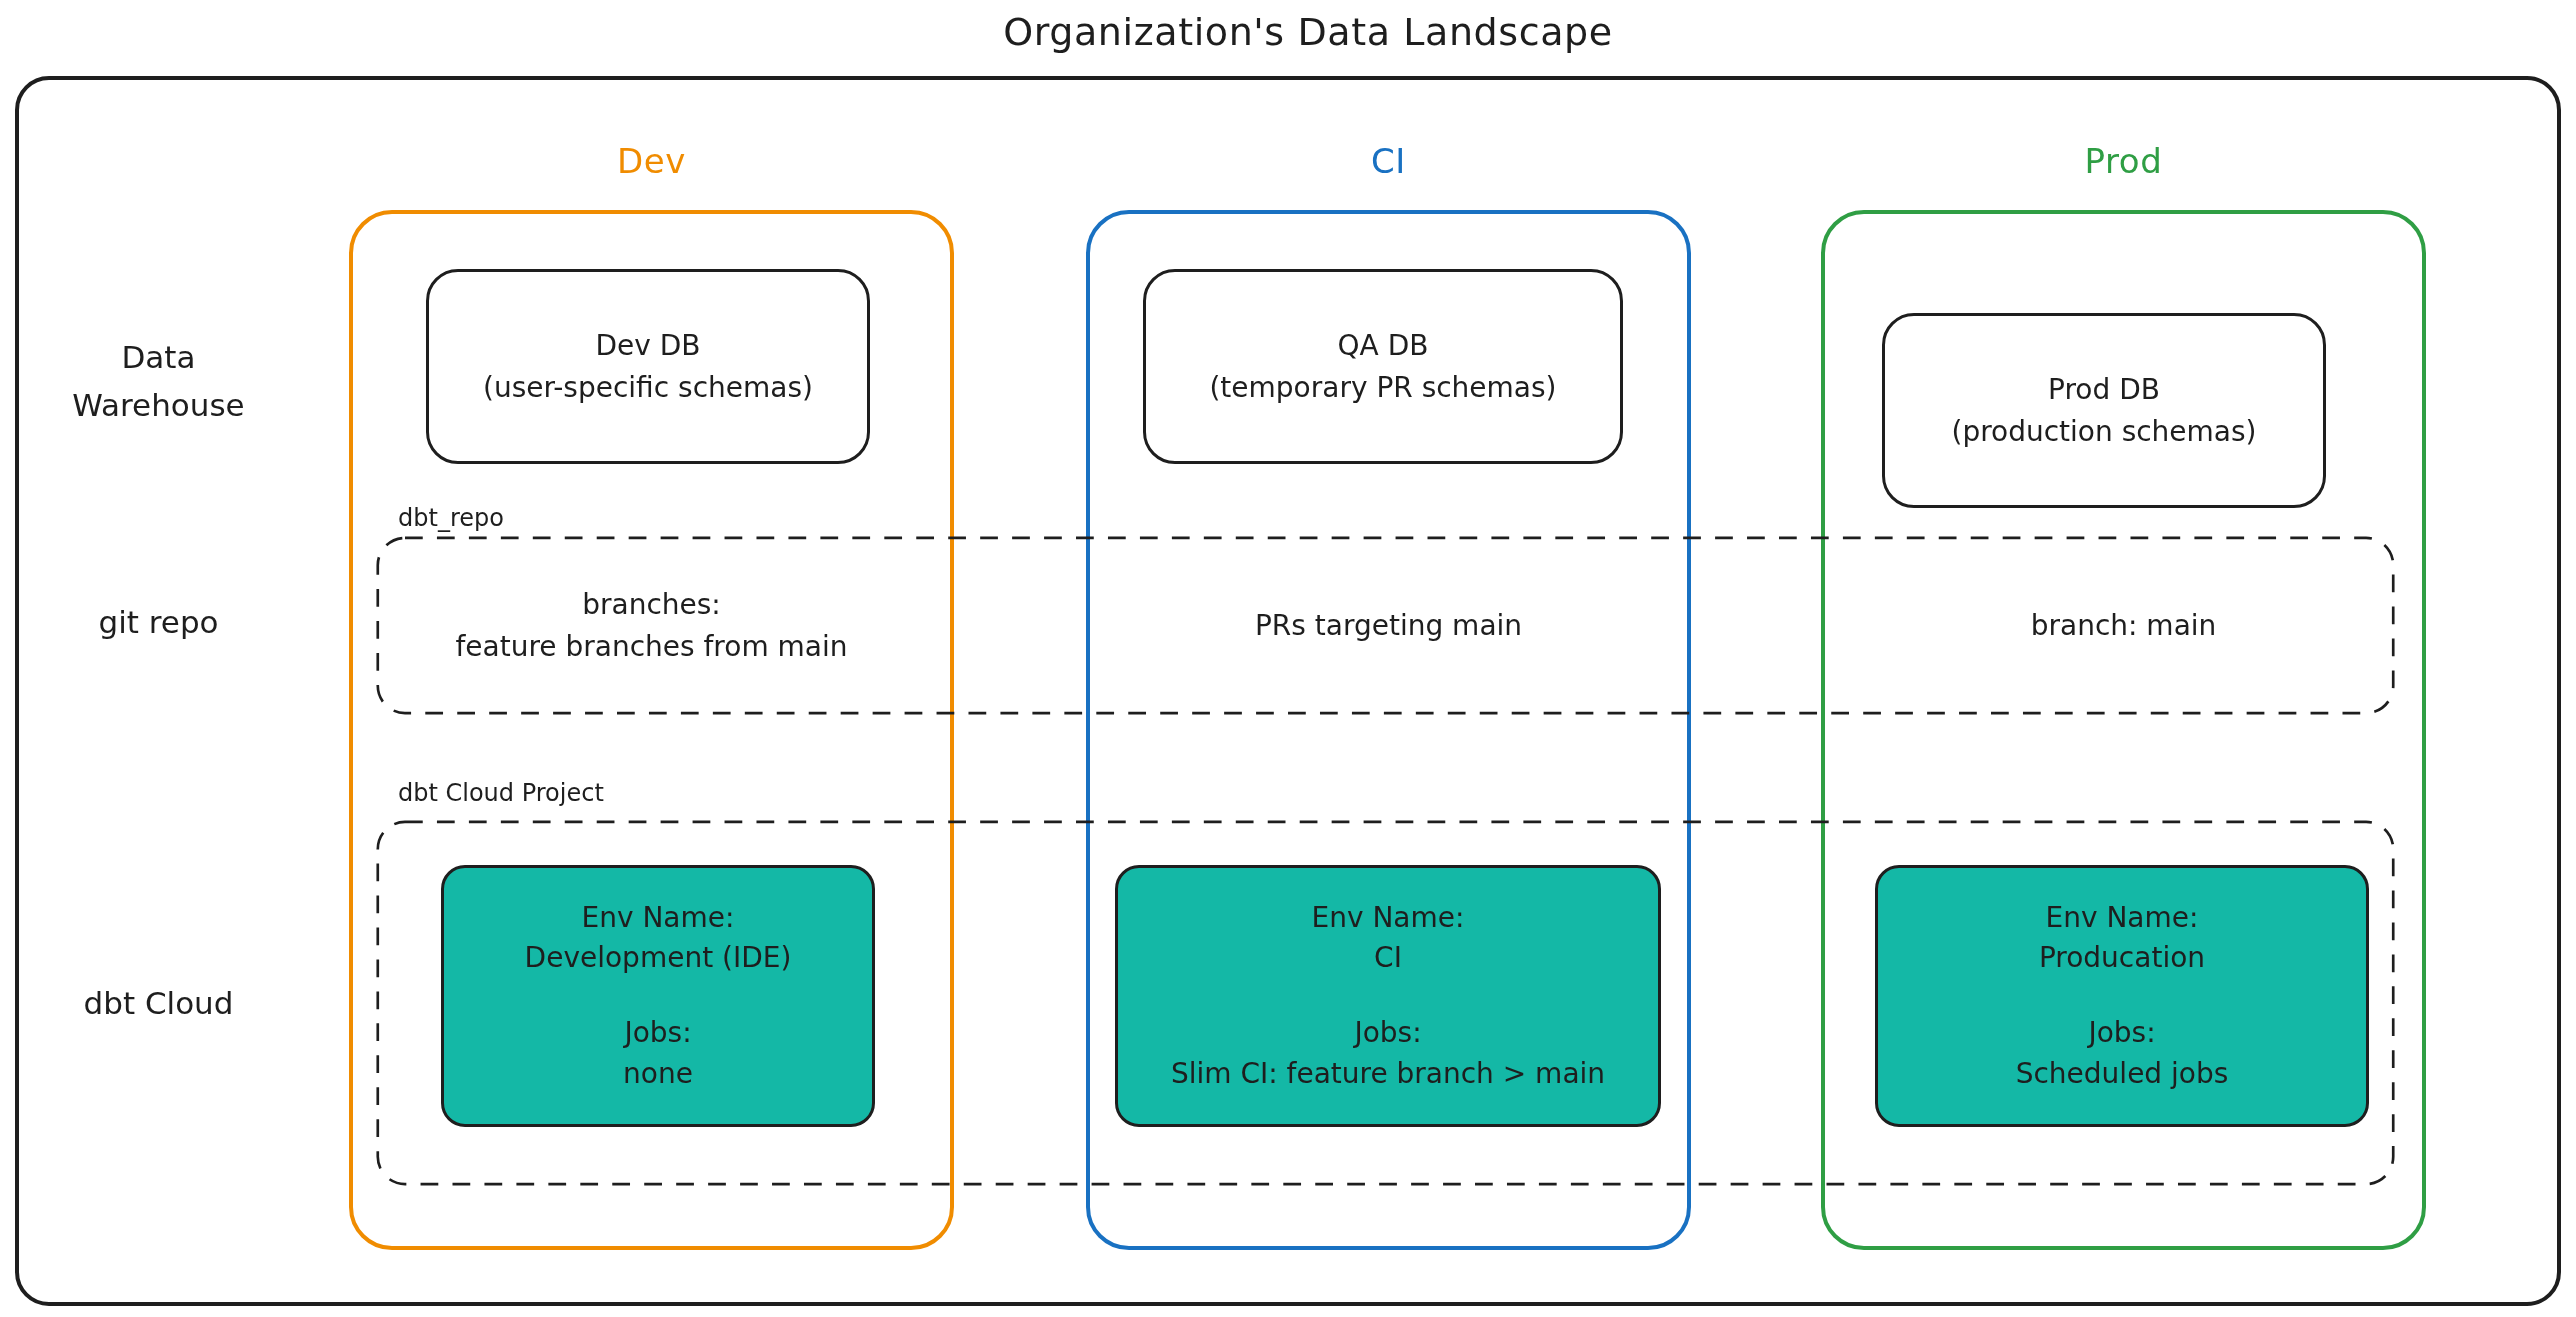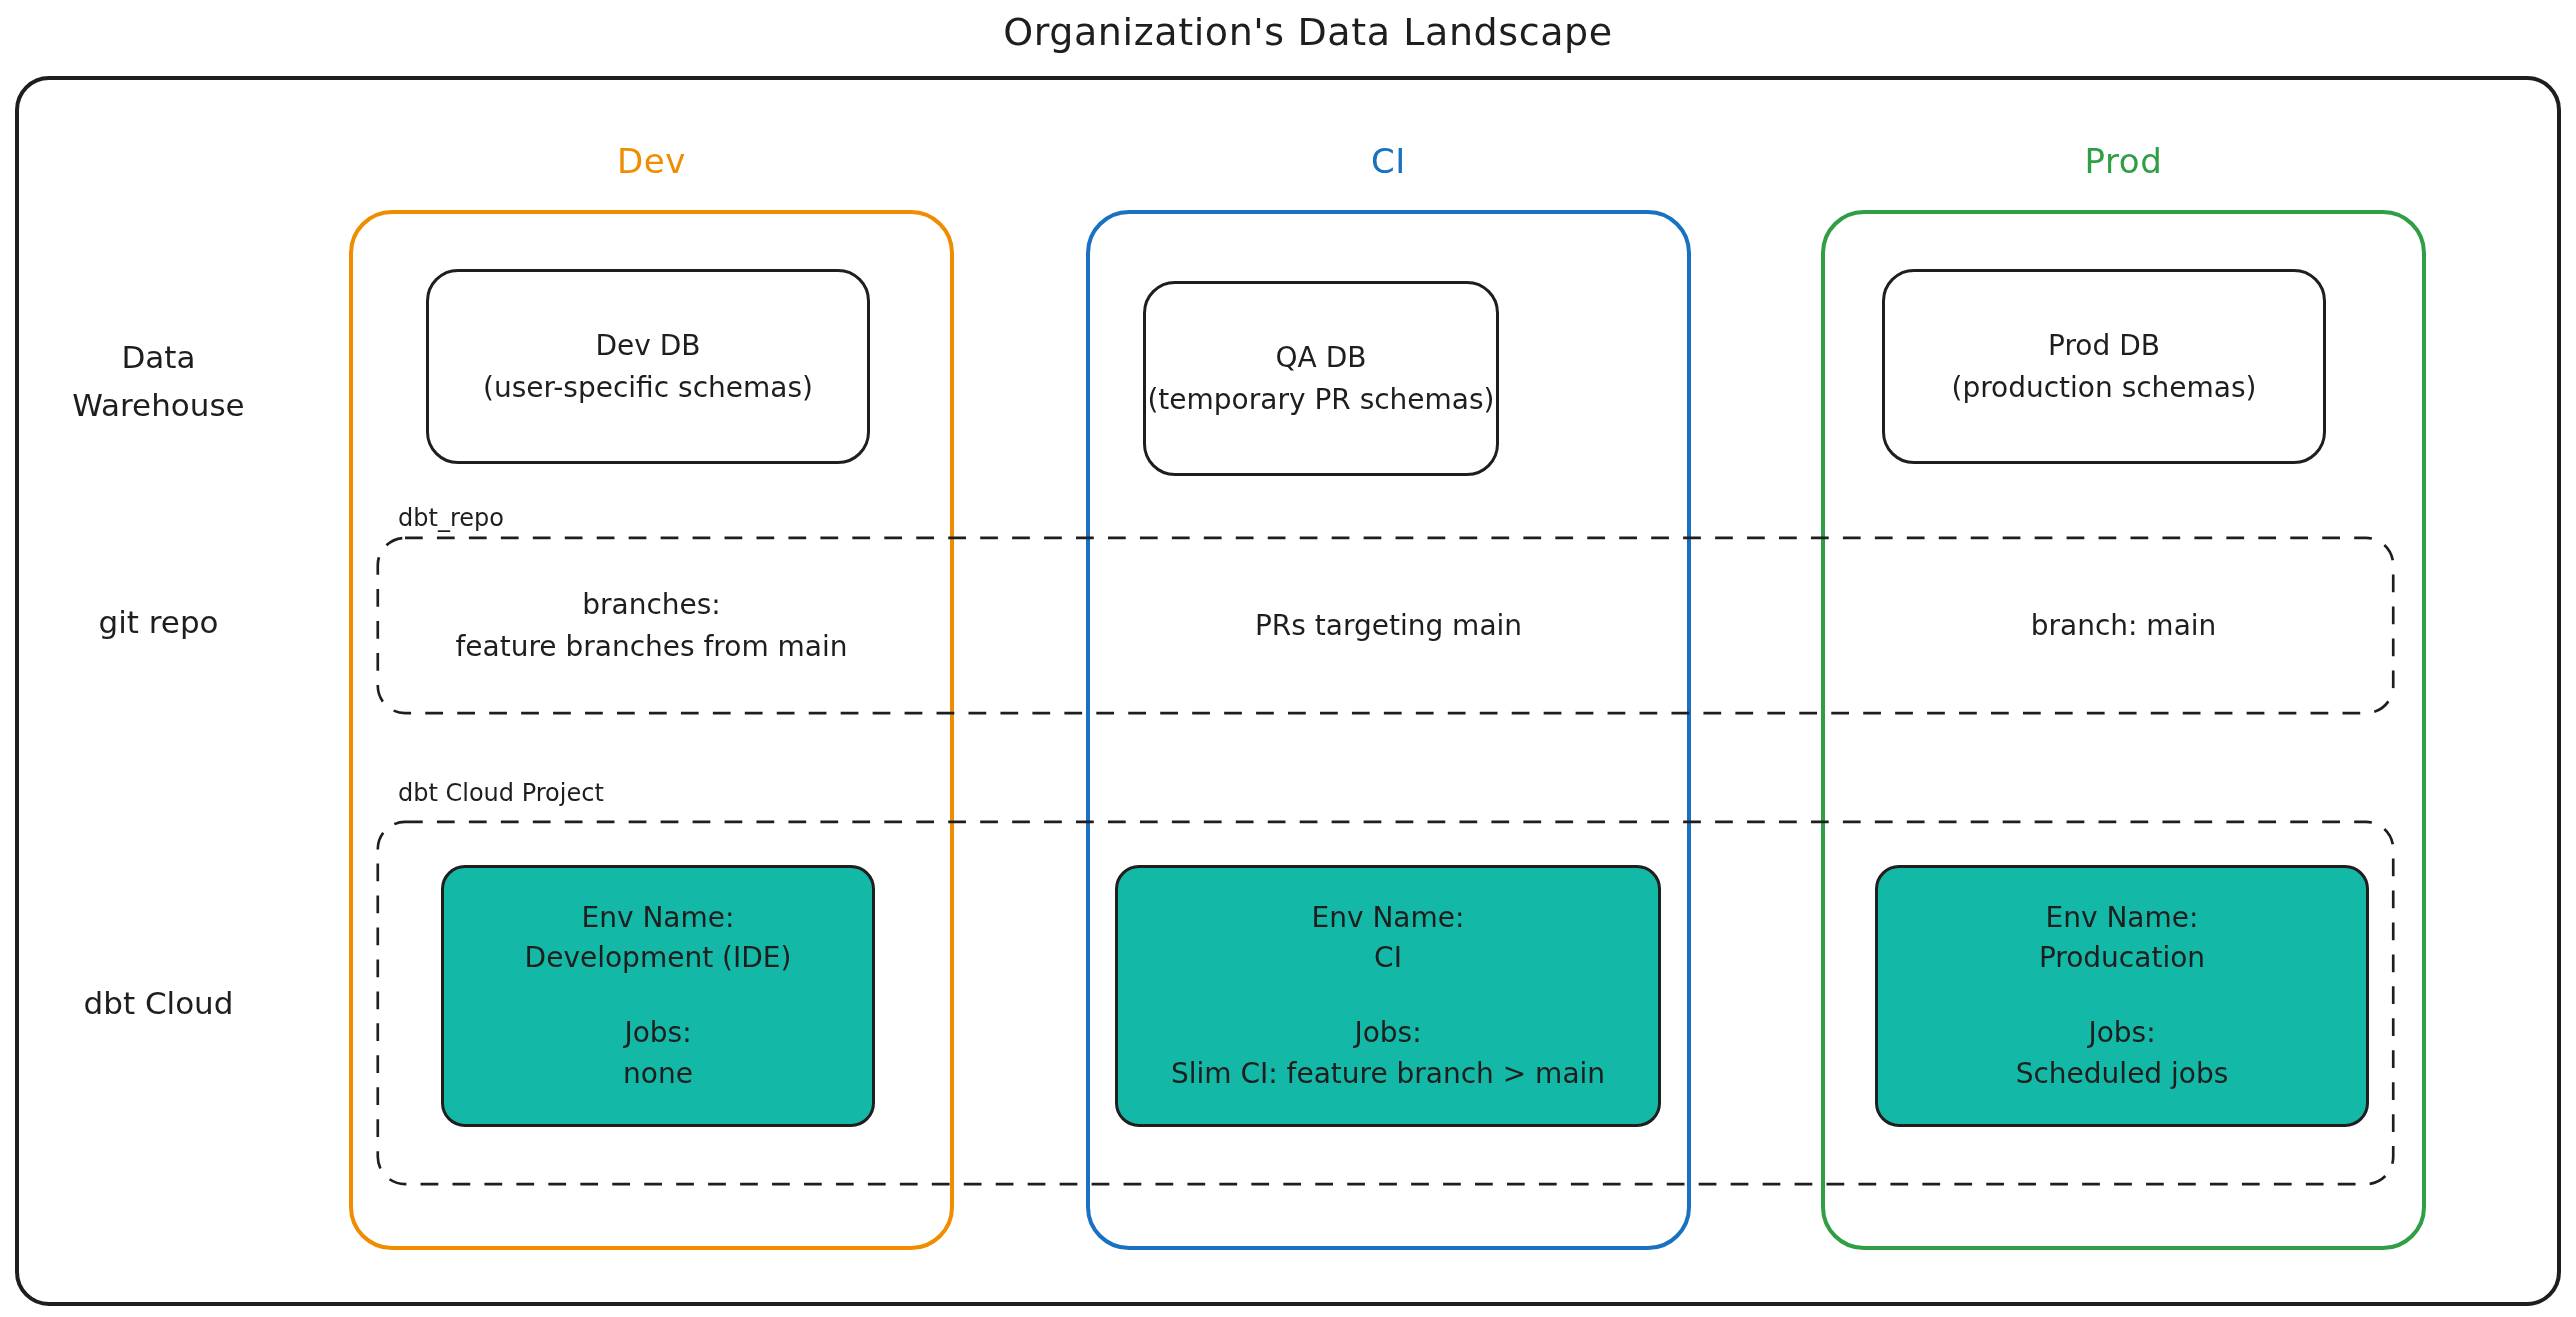--- a/index.html
+++ b/index.html
@@ -72,22 +72,22 @@
     border: 3.6px solid #1e1e1e;
     border-radius: 32px;
     box-sizing: border-box;
     display: flex; flex-direction: column; justify-content: center;
     text-align: center;
     font-size: 28px; line-height: 1.5;
     background: #ffffff;
     z-index: 3;
   }
   .db-card.dev  { left: 426px;  width: 444px; }
-  .db-card.ci   { left: 1143px; width: 356px; margin-top: 12px; }
-  .db-card.prod { left: 1882px; width: 444px; }
+  .db-card.ci   { left: 1143px; width: 480px; }
+  .db-card.prod { left: 1882px; width: 444px; margin-top: 44px; }
 
   .band-svg { z-index: 2; }
   .band-svg.band1 { left: 376px; top: 536px;  width: 2019px; height: 179px; }
   .band-svg.band2 { left: 376px; top: 820px; width: 2019px; height: 366px; }
 
   .band-label {
     left: 398px;
     font-size: 24px;
     z-index: 5;
     color: #1e1e1e;

